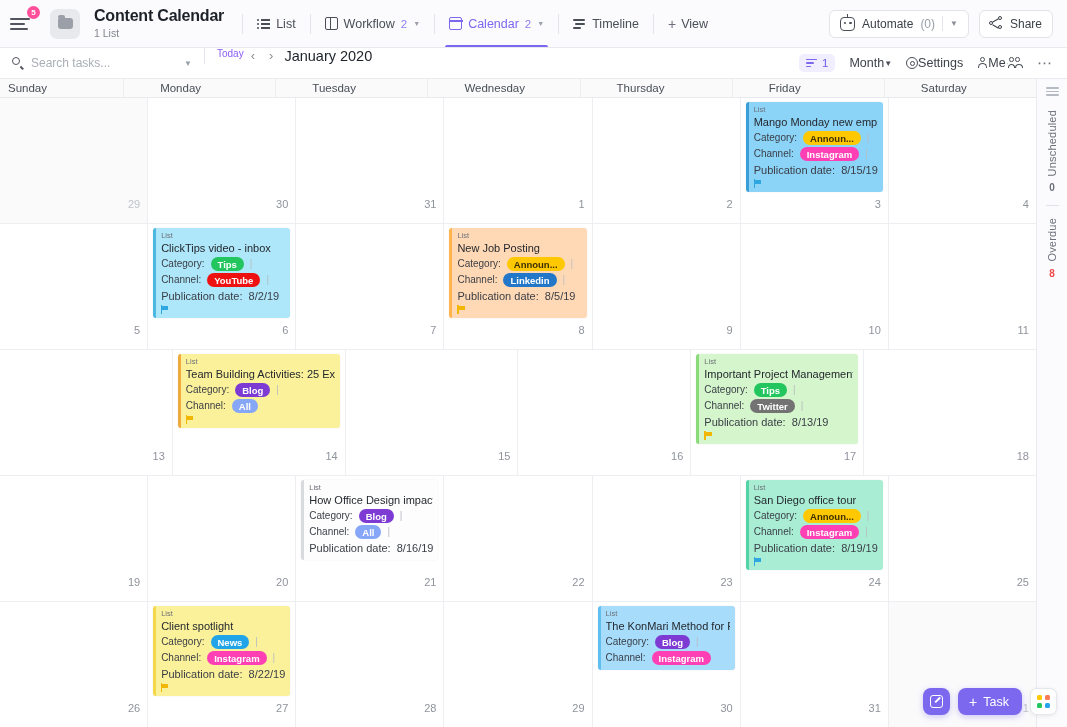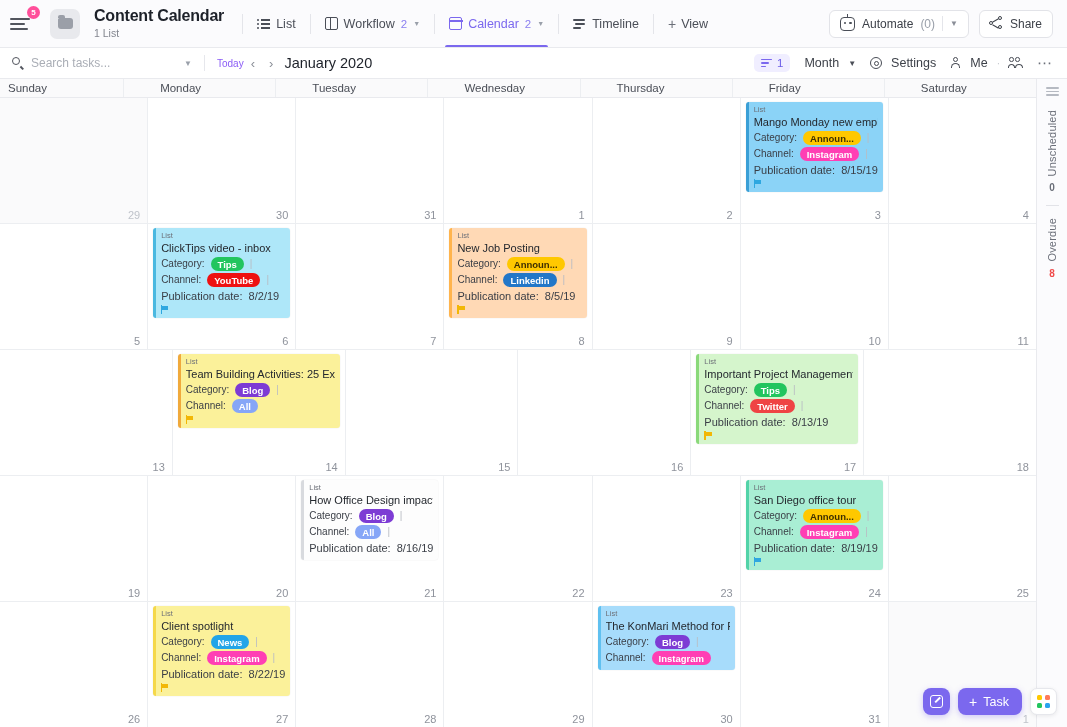--- a/index.html
+++ b/index.html
@@ -90,21 +90,21 @@
   .robot span:nth-child(1){ left:2.5px; } .robot span:nth-child(2){ right:2.5px; }
   .share-ico { width:13px; height:13px; position:relative; }
   .share-ico b { position:absolute; width:4px; height:4px; border:1.3px solid #3d4149; border-radius:50%; }
   .share-ico b:nth-child(1){ left:8px; top:-1px; } .share-ico b:nth-child(2){ left:8px; top:8px; } .share-ico b:nth-child(3){ left:-1px; top:4px; }
   .share-ico i { position:absolute; width:7px; height:1.2px; background:#3d4149; left:2px; }
   .share-ico i:nth-child(4){ top:3px; transform:rotate(-30deg); }
   .share-ico i:nth-child(5){ top:9px; transform:rotate(30deg); }
 
   
   .subbar {
-    height:31px; flex:0 0 31px; display:flex; align-items:center;
+    height:31px; flex:0 0 31px; display:flex; 
     background:#ffffff; border-bottom:1px solid #e9eaee; padding:0 10px 0 12px;
   }
   .search-wrap { display:flex; align-items:center; gap:7px; width:180px; }
   .search-ico { width:12px; height:12px; position:relative; flex:0 0 12px; }
   .search-ico b { position:absolute; width:8px; height:8px; border:1.5px solid #52555e; border-radius:50%; top:0; left:0; }
   .search-ico i { position:absolute; width:4px; height:1.5px; background:#52555e; transform:rotate(45deg); bottom:1px; right:0px; }
   .search-input { border:none; outline:none; font-size:12px; font-family:"Liberation Sans",sans-serif; color:#3d4149; width:120px; background:transparent; }
   .search-input::placeholder { color:#aaaeb6; }
   .chev-dn { font-size:8px; color:#9aa0aa; margin-left:auto; }
   .sub-div { width:1px; height:16px; background:#e6e7ec; margin:0 12px; }
@@ -113,21 +113,21 @@
   .month-title { font-size:14.5px; color:#1d2129; margin-left:4px; }
 
   .subright { margin-left:auto; display:flex; align-items:center; gap:14px; padding-right:4px; }
   .filter-pill {
     display:flex; align-items:center; gap:5px; background:#f0eeff; border-radius:5px;
     padding:3px 7px; font-size:11.5px; color:#6b5ce7; cursor:pointer;
   }
   .filter-ico { width:11px; height:9px; position:relative; }
   .filter-ico i { position:absolute; height:1.5px; background:#7b68ee; left:0; border-radius:2px; }
   .filter-ico i:nth-child(1){ top:0; width:11px; } .filter-ico i:nth-child(2){ top:3.5px; width:8px; } .filter-ico i:nth-child(3){ top:7px; width:5px; }
-  .sb-item { display:flex; align-items:center; gap:9px; font-size:12.5px; color:#3d4149; cursor:pointer; }
+  .sb-item { display:flex; align-items:center; gap:0; font-size:12.5px; color:#3d4149; cursor:pointer; }
   .gear { width:12px; height:12px; border:1.5px solid #4a4e57; border-radius:50%; position:relative; }
   .gear:after { content:""; position:absolute; top:2.7px; left:2.7px; width:3.5px; height:3.5px; border:1.2px solid #4a4e57; border-radius:50%; }
   .person { width:11px; height:12px; position:relative; }
   .person b { position:absolute; top:0; left:3px; width:5px; height:5px; border:1.4px solid #4a4e57; border-radius:50%; }
   .person i { position:absolute; bottom:1px; left:1px; width:9px; height:5px; border:1.4px solid #4a4e57; border-bottom:none; border-radius:5px 5px 0 0; }
   .people { width:14px; height:12px; position:relative; }
   .people b { position:absolute; top:0; width:4.5px; height:4.5px; border:1.4px solid #4a4e57; border-radius:50%; }
   .people b:nth-child(1){ left:0; } .people b:nth-child(2){ left:6px; }
   .people i { position:absolute; bottom:1px; height:4.5px; border:1.4px solid #4a4e57; border-bottom:none; border-radius:4px 4px 0 0; }
   .people i:nth-child(3){ left:-1px; width:7px; } .people i:nth-child(4){ left:6px; width:8px; }
@@ -147,21 +147,21 @@
   .weeks { flex:1; display:flex; flex-direction:column; }
   .week { flex:1; display:flex; border-bottom:1px solid #eceef1; min-height:0; }
   .week:last-child { border-bottom:none; }
   .daycell {
     flex:1; position:relative; border-right:1px solid #eceef1;
     padding:4px 5px 0 5px; min-width:0; overflow:hidden;
   }
   .daycell:last-child { border-right:none; }
   .daycell.out { background:#fafafb; }
   .daynum {
-    position:absolute; bottom:2px; right:7px;
+    position:absolute; bottom:13px; right:7px;
     font-size:11px; color:#8f939c;
   }
   .daycell.out .daynum { color:#bfc3ca; }
 
   
   .evt {
     border-radius:3px; border-left-width:3px; border-left-style:solid;
     padding:3px 5px 4px 5px; overflow:hidden; cursor:pointer;
     box-shadow:0 0 0 0.5px rgba(0,0,0,0.04);
   }
@@ -516,21 +516,21 @@
               <div class="evt" style="background: rgb(213, 245, 204); border-left-color: rgb(138, 217, 122);">
                 <div class="evt-list">List</div>
                 <div class="evt-title">Important Project Management</div>
                 <div class="evt-field">
                   <span class="evt-label">Category:</span>
                   <span class="evt-tag" style="background:#22c55e;color:#ffffff;">Tips</span>
                   <span class="evt-sep">|</span>
                 </div>
                 <div class="evt-field">
                   <span class="evt-label">Channel:</span>
-                  <span class="evt-tag" style="background:#ef4444;border-radius:7px;">Twitter</span>
+                  <span class="evt-tag" style="background:#737373;border-radius:7px;">Twitter</span>
                   <span class="evt-sep">|</span>
                 </div>
                 <div class="evt-date">Publication date: &nbsp;8/13/19</div>
                 <div class="evt-flag ">
                   <i></i>
                   <b></b>
                 </div>
               </div>
               <div class="daynum">17</div>
             </div>

